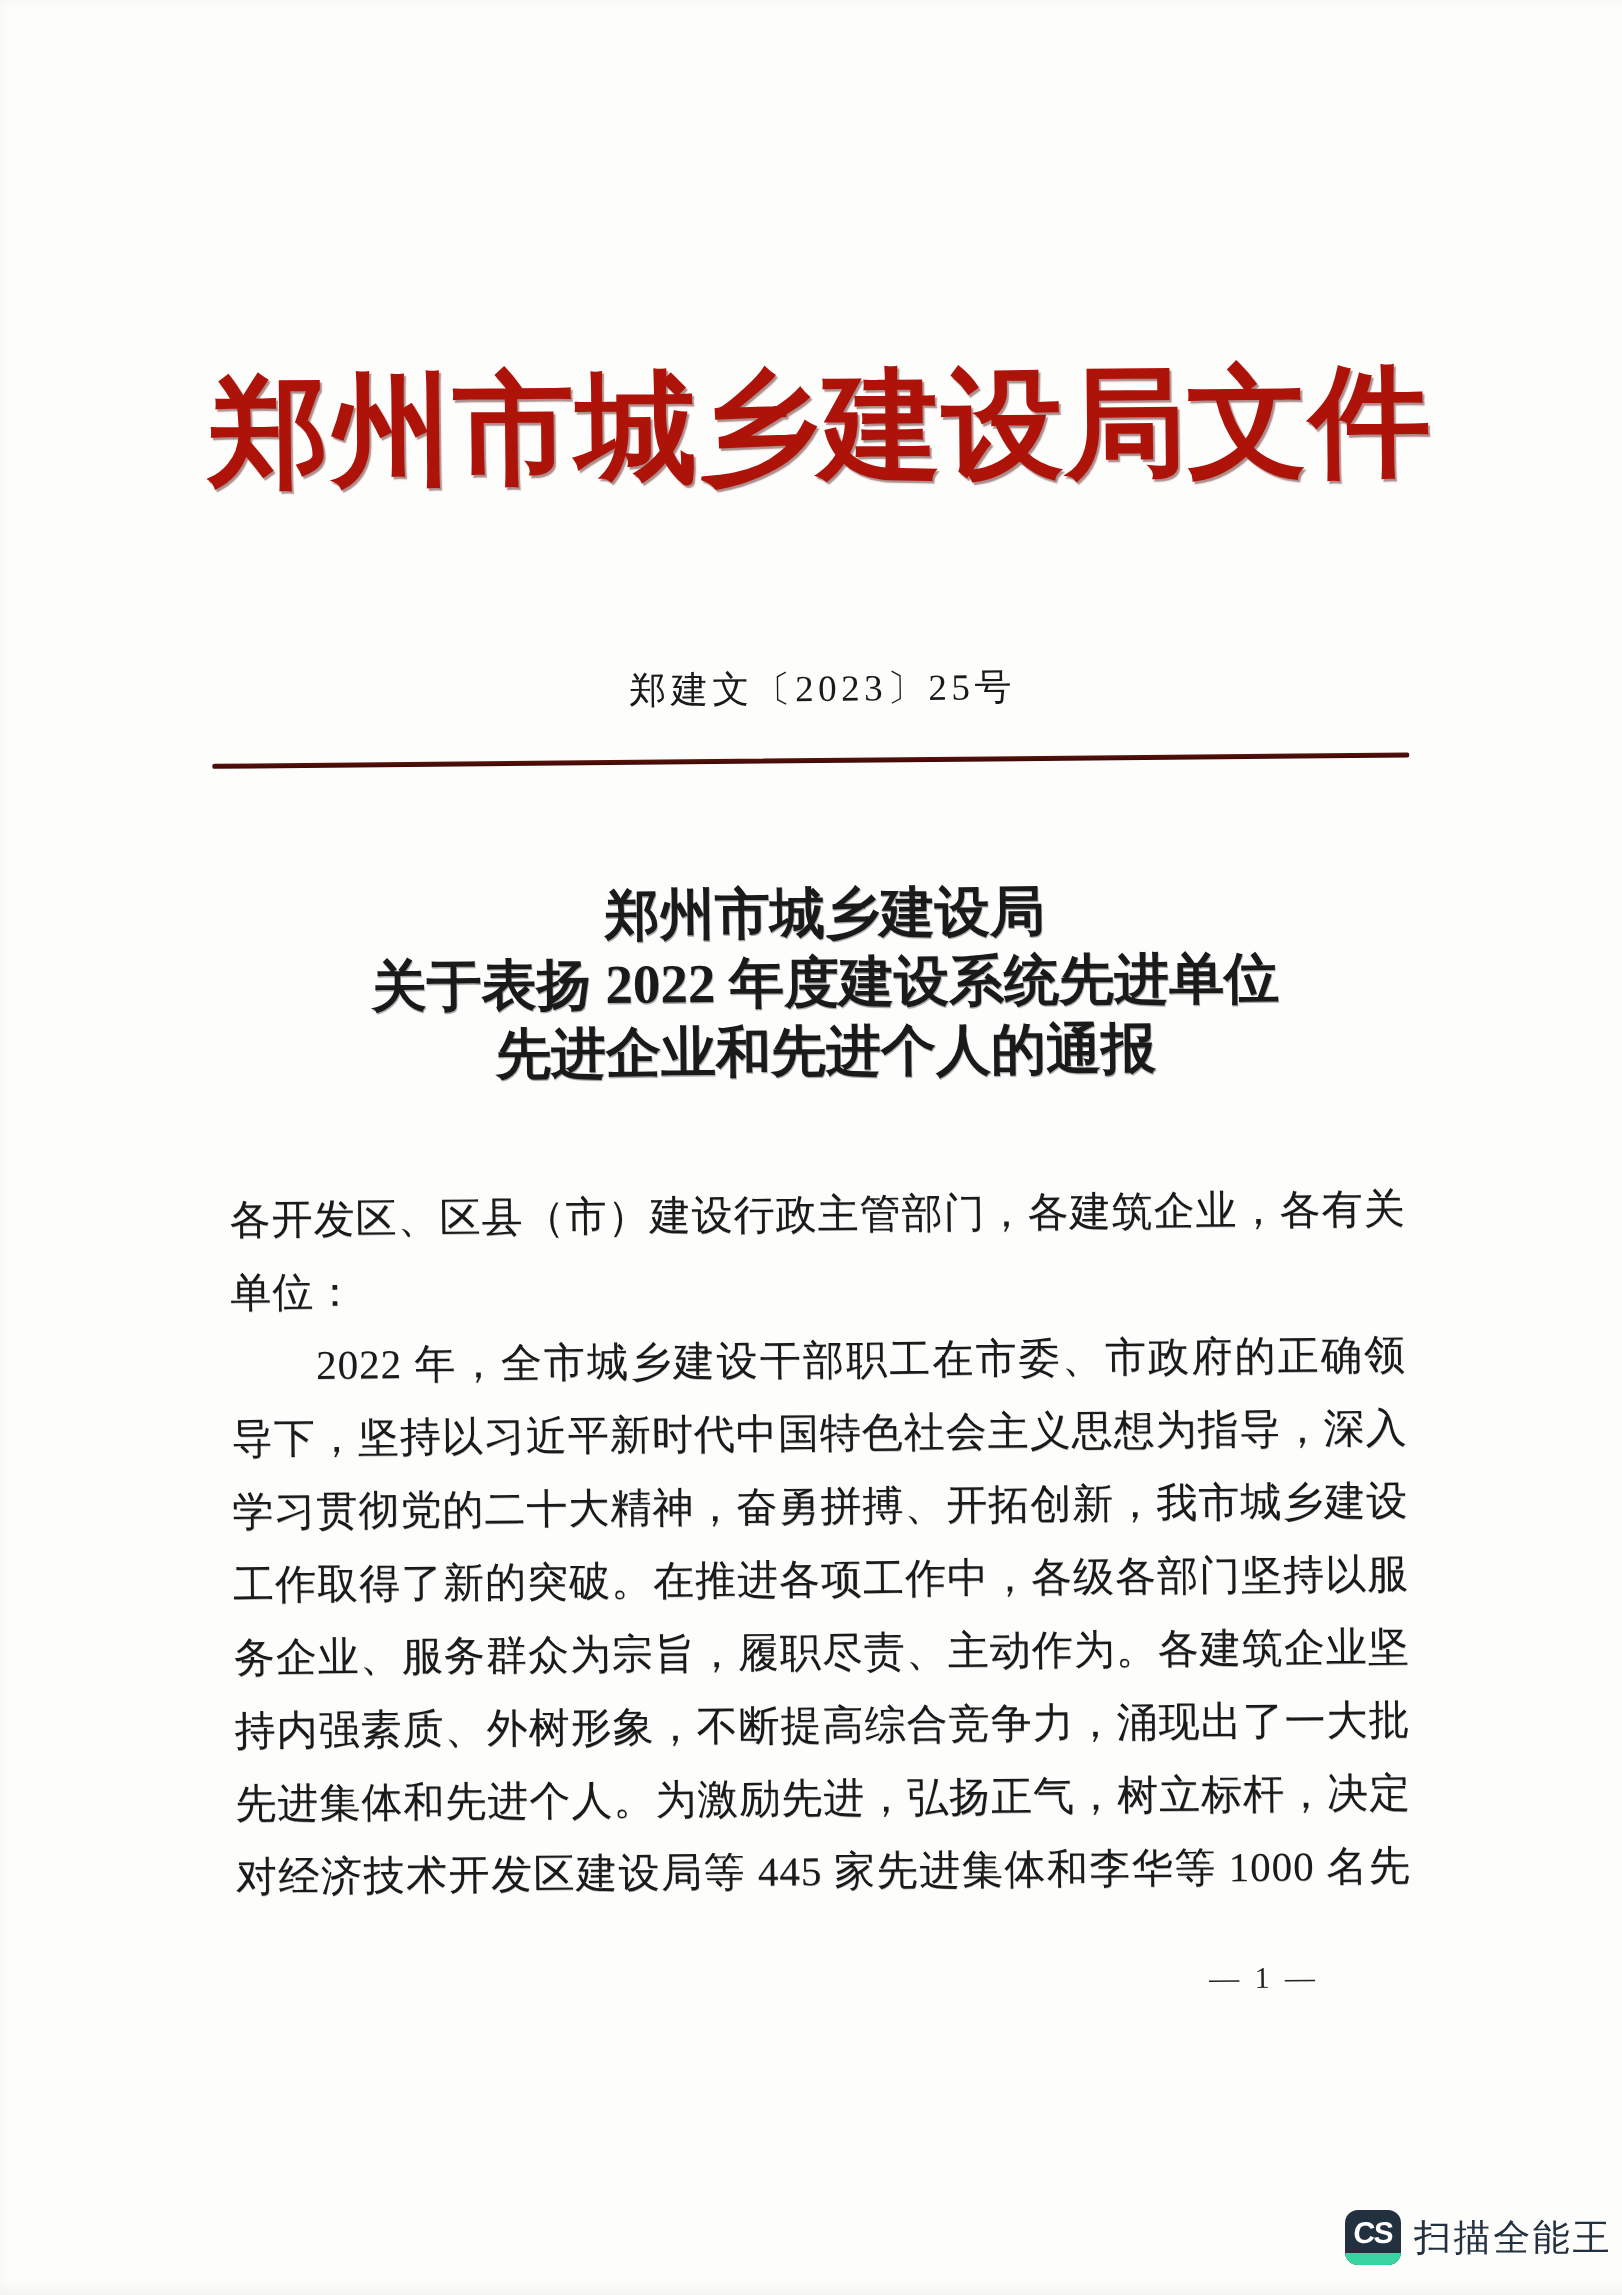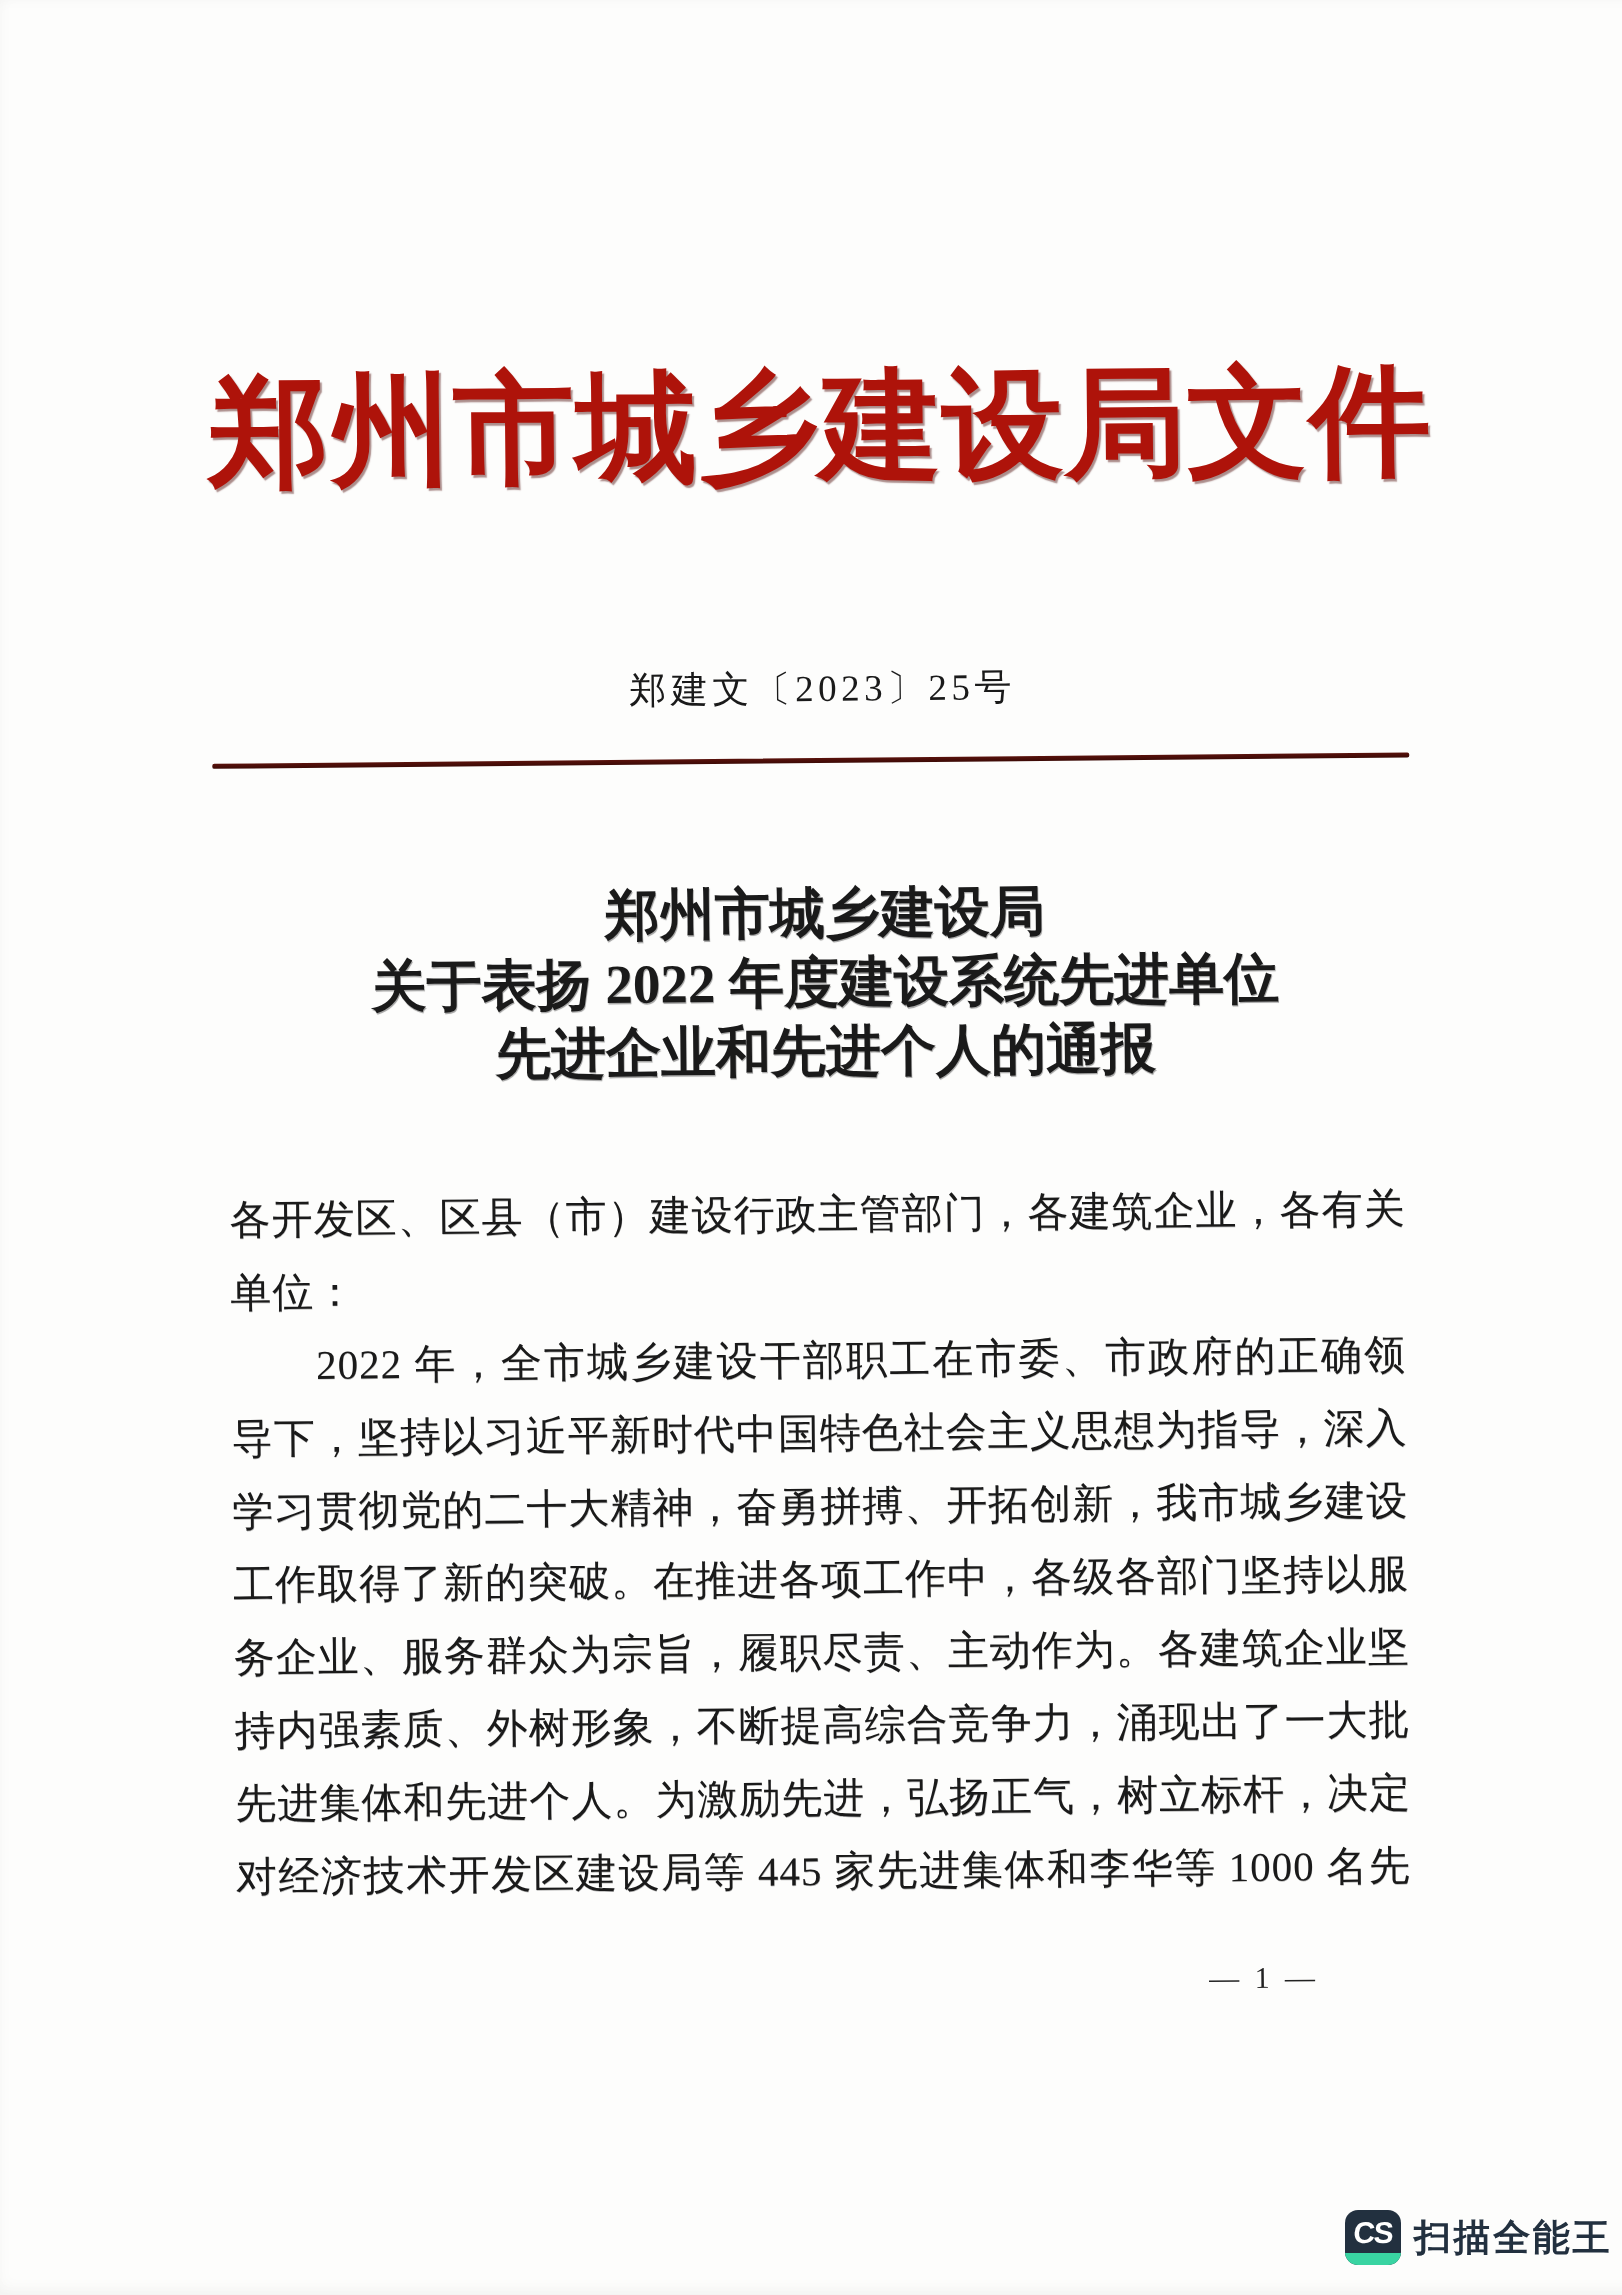--- a/index.html
+++ b/index.html
@@ -99,21 +99,21 @@
     display:flex;align-items:center;justify-content:center;
     color:#fff;
     font-weight:800;
     font-size:30px;
     letter-spacing:-1.3px;
     transform:skewX(-4deg);
   }
   .watermark-label{
     color:var(--watermark_navy,#22303f);
     font-size:37px;
-    font-weight:700;
+    font-weight:400;
     letter-spacing:2.6px;
     white-space:nowrap;
   }
 </style>
 </head>
 <body>
 
 <div class="page">
   <div class="content">
 

